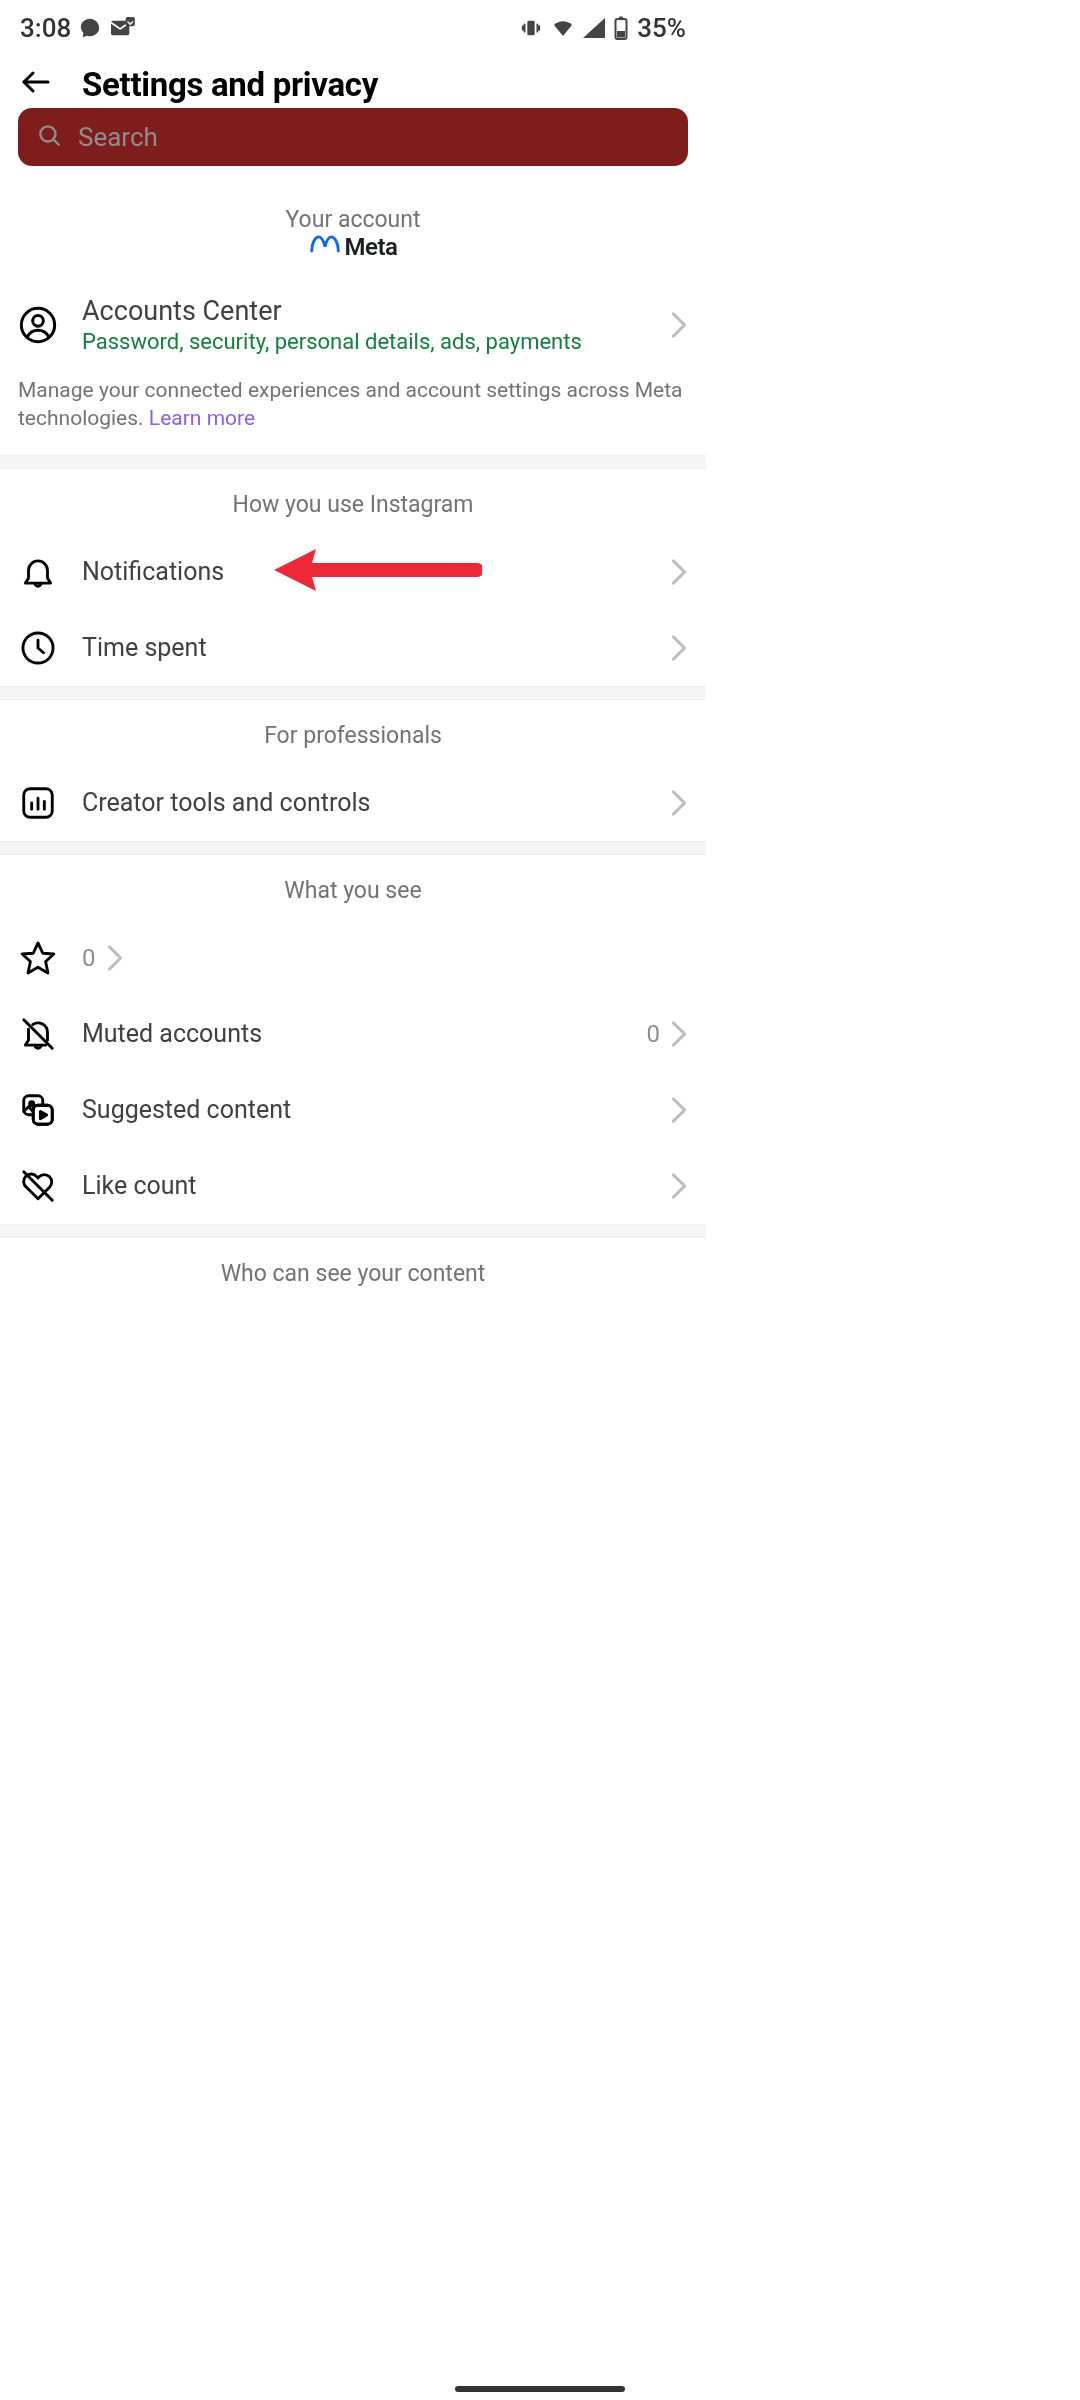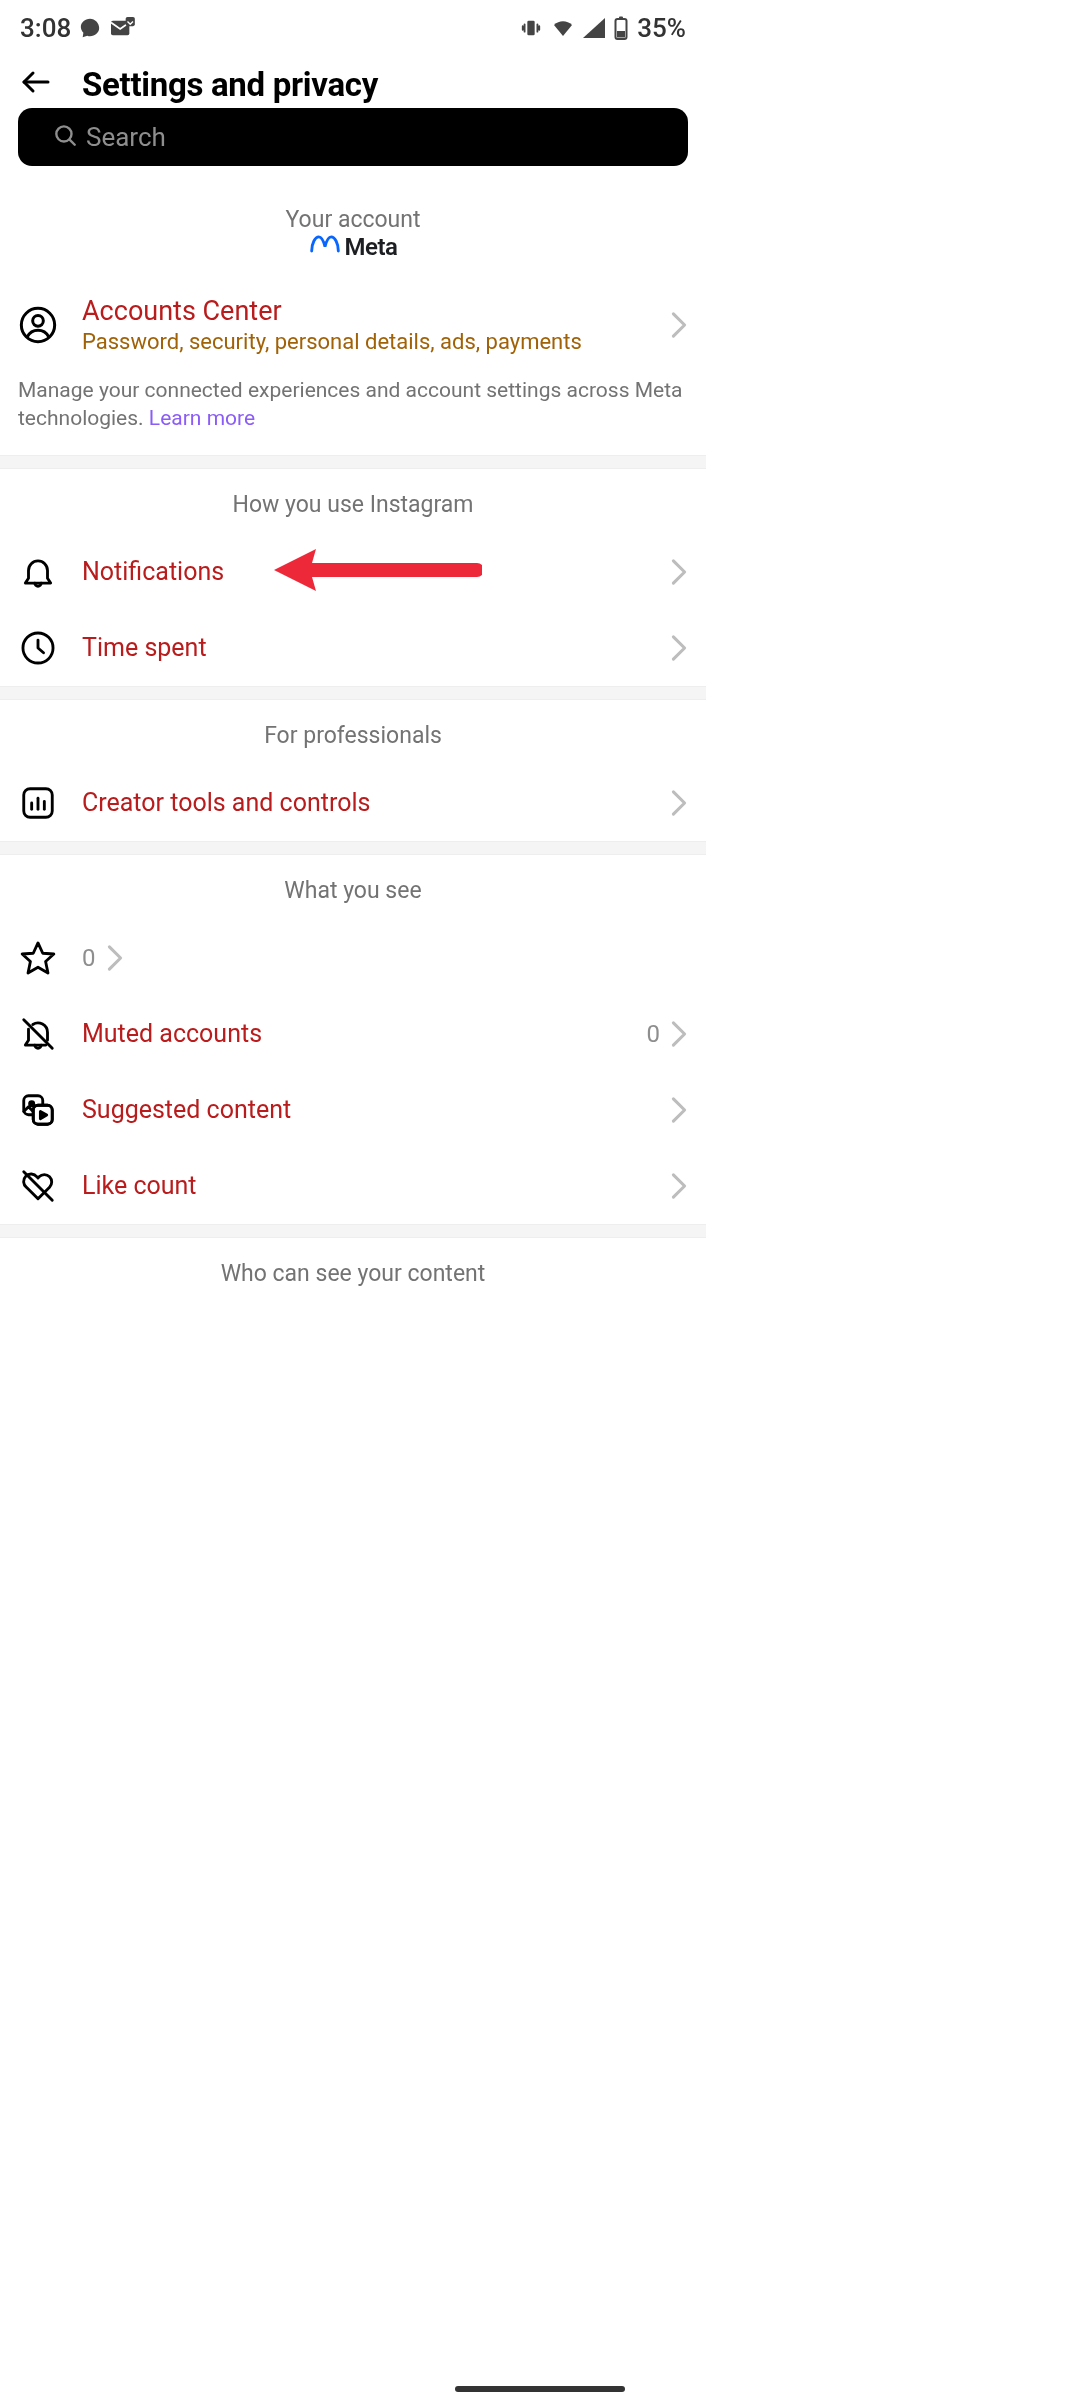--- a/index.html
+++ b/index.html
@@ -37,26 +37,26 @@
       gap: 28px;
     }
     .header-title {
       font-size: 33px;
       font-weight: 700;
       letter-spacing: -0.3px;
     }
     
     .search-wrap { padding: 0 18px 18px 18px; }
     .search-box {
-      background: #000000;
+      background: #7f1d1d;
       border-radius: 14px;
       display: flex;
       align-items: center;
-      padding: 14px 34px;
-      gap: 8px;
+      padding: 14px 18px;
+      gap: 16px;
     }
     .search-placeholder {
       font-size: 26px;
       color: #8e8e8e;
     }
     
     .section-gap {
       height: 14px;
       background: #f5f5f5;
       border-top: 1px solid #eee;
@@ -95,29 +95,29 @@
       height: 40px;
       display: flex;
       align-items: center;
       justify-content: center;
       flex-shrink: 0;
     }
     .row-body { flex: 1; min-width: 0; }
     .row-title {
       font-size: 25px;
       font-weight: 400;
-      color: #b91c1c;
+      color: #404040;
     }
     .row-title.big {
       font-size: 27px;
       font-weight: 400;
     }
     .row-sub {
       font-size: 22px;
-      color: #a16207;
+      color: #15803d;
       margin-top: 2px;
     }
     .row-trailing {
       display: flex;
       align-items: center;
       gap: 10px;
       color: #8e8e8e;
       font-size: 24px;
     }
     .desc {

